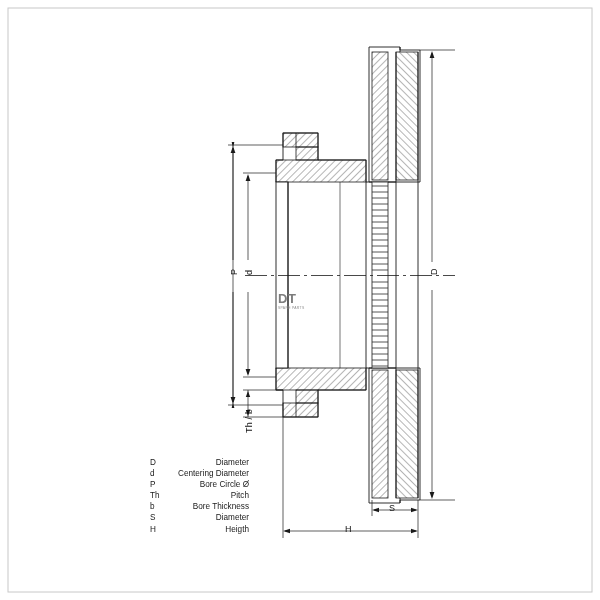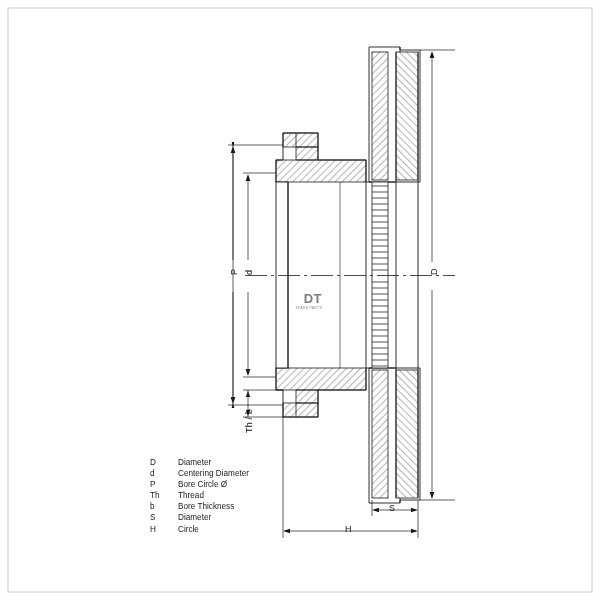--- a/index.html
+++ b/index.html
@@ -15,37 +15,37 @@
   .legend{
     position:absolute;
     left:150px;
     top:457px;
     font-size:8.2px;
     color:#1a1a1a;
     line-height:11.1px;
   }
   .legend-row{display:flex;}
   .legend-sym{width:28px;flex:0 0 28px;}
-  .legend-desc{flex:1 1 auto;}
+  .legend-desc{flex:1 1 auto;text-align:right;}
   .dimlabel{
     position:absolute;
     font-size:9px;
     color:#111;
     letter-spacing:0.2px;
   }
   .rot{
     transform:rotate(-90deg);
     transform-origin:left top;
     white-space:nowrap;
   }
   .wm{
     position:absolute;
     left:278px;top:292px;
     width:44px;height:26px;
-    text-align:right;
+    text-align:left;
   }
   .wm-main{
     font-size:13px;font-weight:bold;color:#7d7d7d;letter-spacing:0.5px;
     line-height:13px;
   }
   .wm-sub{
     font-size:3.4px;color:#8c8c8c;letter-spacing:0.3px;margin-top:1px;
   }
 </style>
 </head>
@@ -232,27 +232,27 @@
   <div class="legend-row">
     <span class="legend-sym">d</span>
     <span class="legend-desc">Centering Diameter</span>
   </div>
   <div class="legend-row">
     <span class="legend-sym">P</span>
     <span class="legend-desc">Bore Circle Ø</span>
   </div>
   <div class="legend-row">
     <span class="legend-sym">Th</span>
-    <span class="legend-desc">Thread</span>
+    <span class="legend-desc">Pitch</span>
   </div>
   <div class="legend-row">
     <span class="legend-sym">b</span>
     <span class="legend-desc">Bore Thickness</span>
   </div>
   <div class="legend-row">
     <span class="legend-sym">S</span>
     <span class="legend-desc">Diameter</span>
   </div>
   <div class="legend-row">
     <span class="legend-sym">H</span>
-    <span class="legend-desc">Circle</span>
+    <span class="legend-desc">Heigth</span>
   </div>
 </div>
 
 </body></html>

